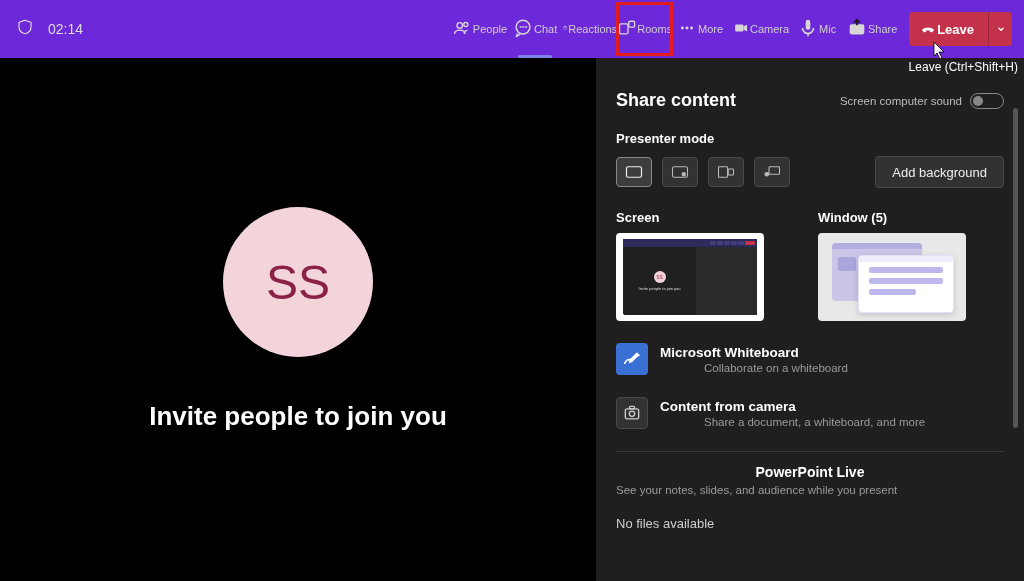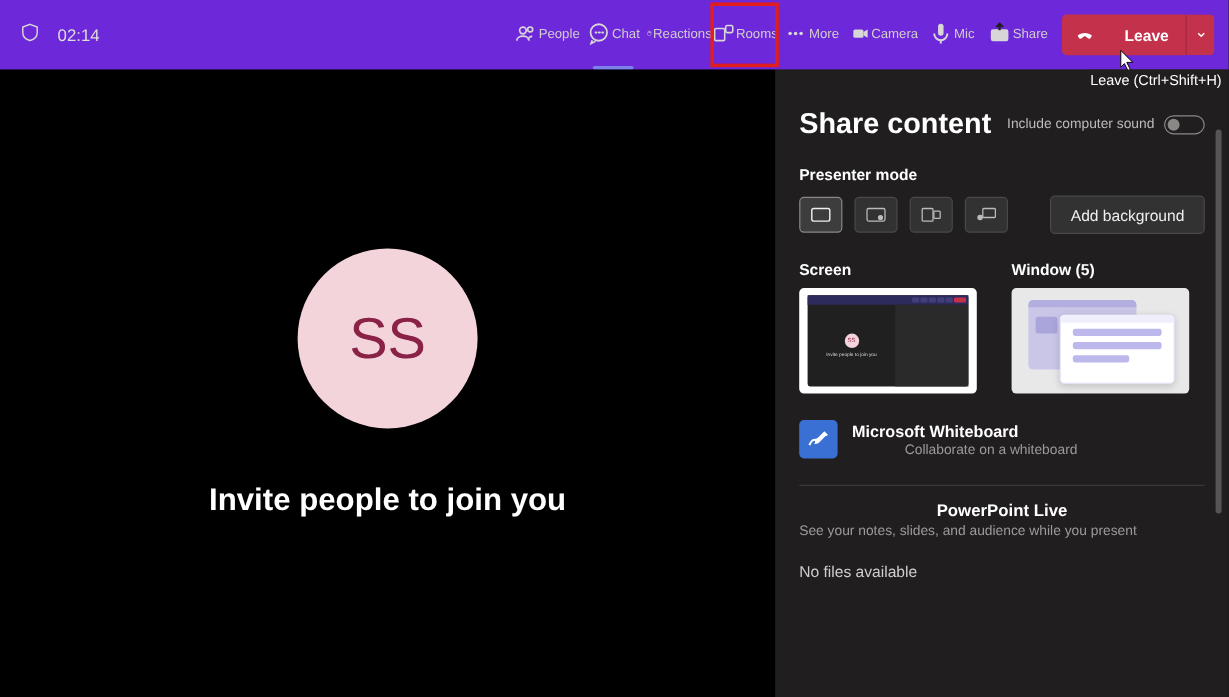--- a/index.html
+++ b/index.html
@@ -72,21 +72,21 @@
       margin-right: 4px;
     }
     .leave-btn {
       background: #c4314b;
       color: #fff;
       border: none;
       height: 34px;
       padding: 0 14px 0 10px;
       display: flex;
       align-items: center;
-      gap: 24px;
+      gap: 0;
       font-size: 13px;
       font-weight: 600;
       cursor: pointer;
       border-radius: 4px 0 0 4px;
     }
     .leave-chev {
       background: #c4314b;
       border: none;
       border-left: 1px solid rgba(0,0,0,0.2);
       width: 24px;
@@ -122,21 +122,21 @@
       font-size: 48px;
       font-weight: 400;
       margin-bottom: 44px;
     }
     .invite-text {
       color: #fff;
       font-size: 26px;
       font-weight: 600;
     }
     .panel {
-      width: 378px;
+      width: 428px;
       background: #201e1e;
       padding: 8px 20px 0 20px;
       position: relative;
       overflow: hidden;
     }
     .panel-scroll {
       position: absolute;
       right: 6px;
       top: 50px;
       width: 5px;
@@ -152,21 +152,21 @@
       color: #fff;
       font-size: 12px;
       padding: 2px 4px;
     }
     .panel-head {
       display: flex;
       align-items: center;
       justify-content: space-between;
       margin-top: 24px;
     }
-    .panel-title { font-size: 24px; font-weight: 700; }
+    .panel-title { font-size: 18px; font-weight: 700; }
     .include-sound {
       display: flex;
       align-items: center;
       gap: 8px;
       font-size: 11.5px;
       color: #bdbbbb;
     }
     .toggle {
       width: 34px;
       height: 16px;
@@ -402,21 +402,21 @@
     </div>
     <div class="invite-text">Invite people to join you</div>
   </div>
 
   <div class="panel">
     <div class="tooltip">Leave (Ctrl+Shift+H)</div>
 
     <div class="panel-head">
       <div class="panel-title">Share content</div>
       <div class="include-sound">
-        <span>Include computer sound</span>
+        <span>Screen computer sound</span>
         <div class="toggle"></div>
       </div>
     </div>
 
     <div class="section-h">Presenter mode</div>
     <div class="mode-row">
       <div class="mode-btn sel">
         <svg viewBox="0 0 24 18" fill="none" stroke="#eee" stroke-width="1.6">
             <rect x="2" y="2" width="20" height="14" rx="2"></rect>
           </svg>
@@ -487,20 +487,33 @@
             <path d="M3 18 C6 10 9 14 12 12 S18 6 21 8" stroke="#fff" stroke-width="2" fill="none"></path>
             <path d="M18 4l3 3-9 9-4 1 1-4z"></path>
           </svg>
       </div>
       <div class="app-text">
         <div class="ttl">Microsoft Whiteboard</div>
         <div class="sub">Collaborate on a whiteboard</div>
       </div>
     </div>
 
+    <div class="app-row">
+      <div class="app-ico cam">
+        <svg width="20" height="20" viewBox="0 0 24 24" fill="none" stroke="#ccc" stroke-width="1.6">
+            <rect x="4" y="7" width="16" height="12" rx="2"></rect>
+            <circle cx="12" cy="13" r="3.2"></circle>
+            <rect x="9" y="4" width="6" height="3" rx="1"></rect>
+          </svg>
+      </div>
+      <div class="app-text">
+        <div class="ttl">Content from camera</div>
+        <div class="sub">Share a document, a whiteboard, and more</div>
+      </div>
+    </div>
 
     <div class="hr"></div>
 
     <div class="ppt-h">PowerPoint Live</div>
     <div class="ppt-sub">See your notes, slides, and audience while you present</div>
     <div class="no-files">No files available</div>
 
     <div class="panel-scroll"></div>
   </div>
 </div>

